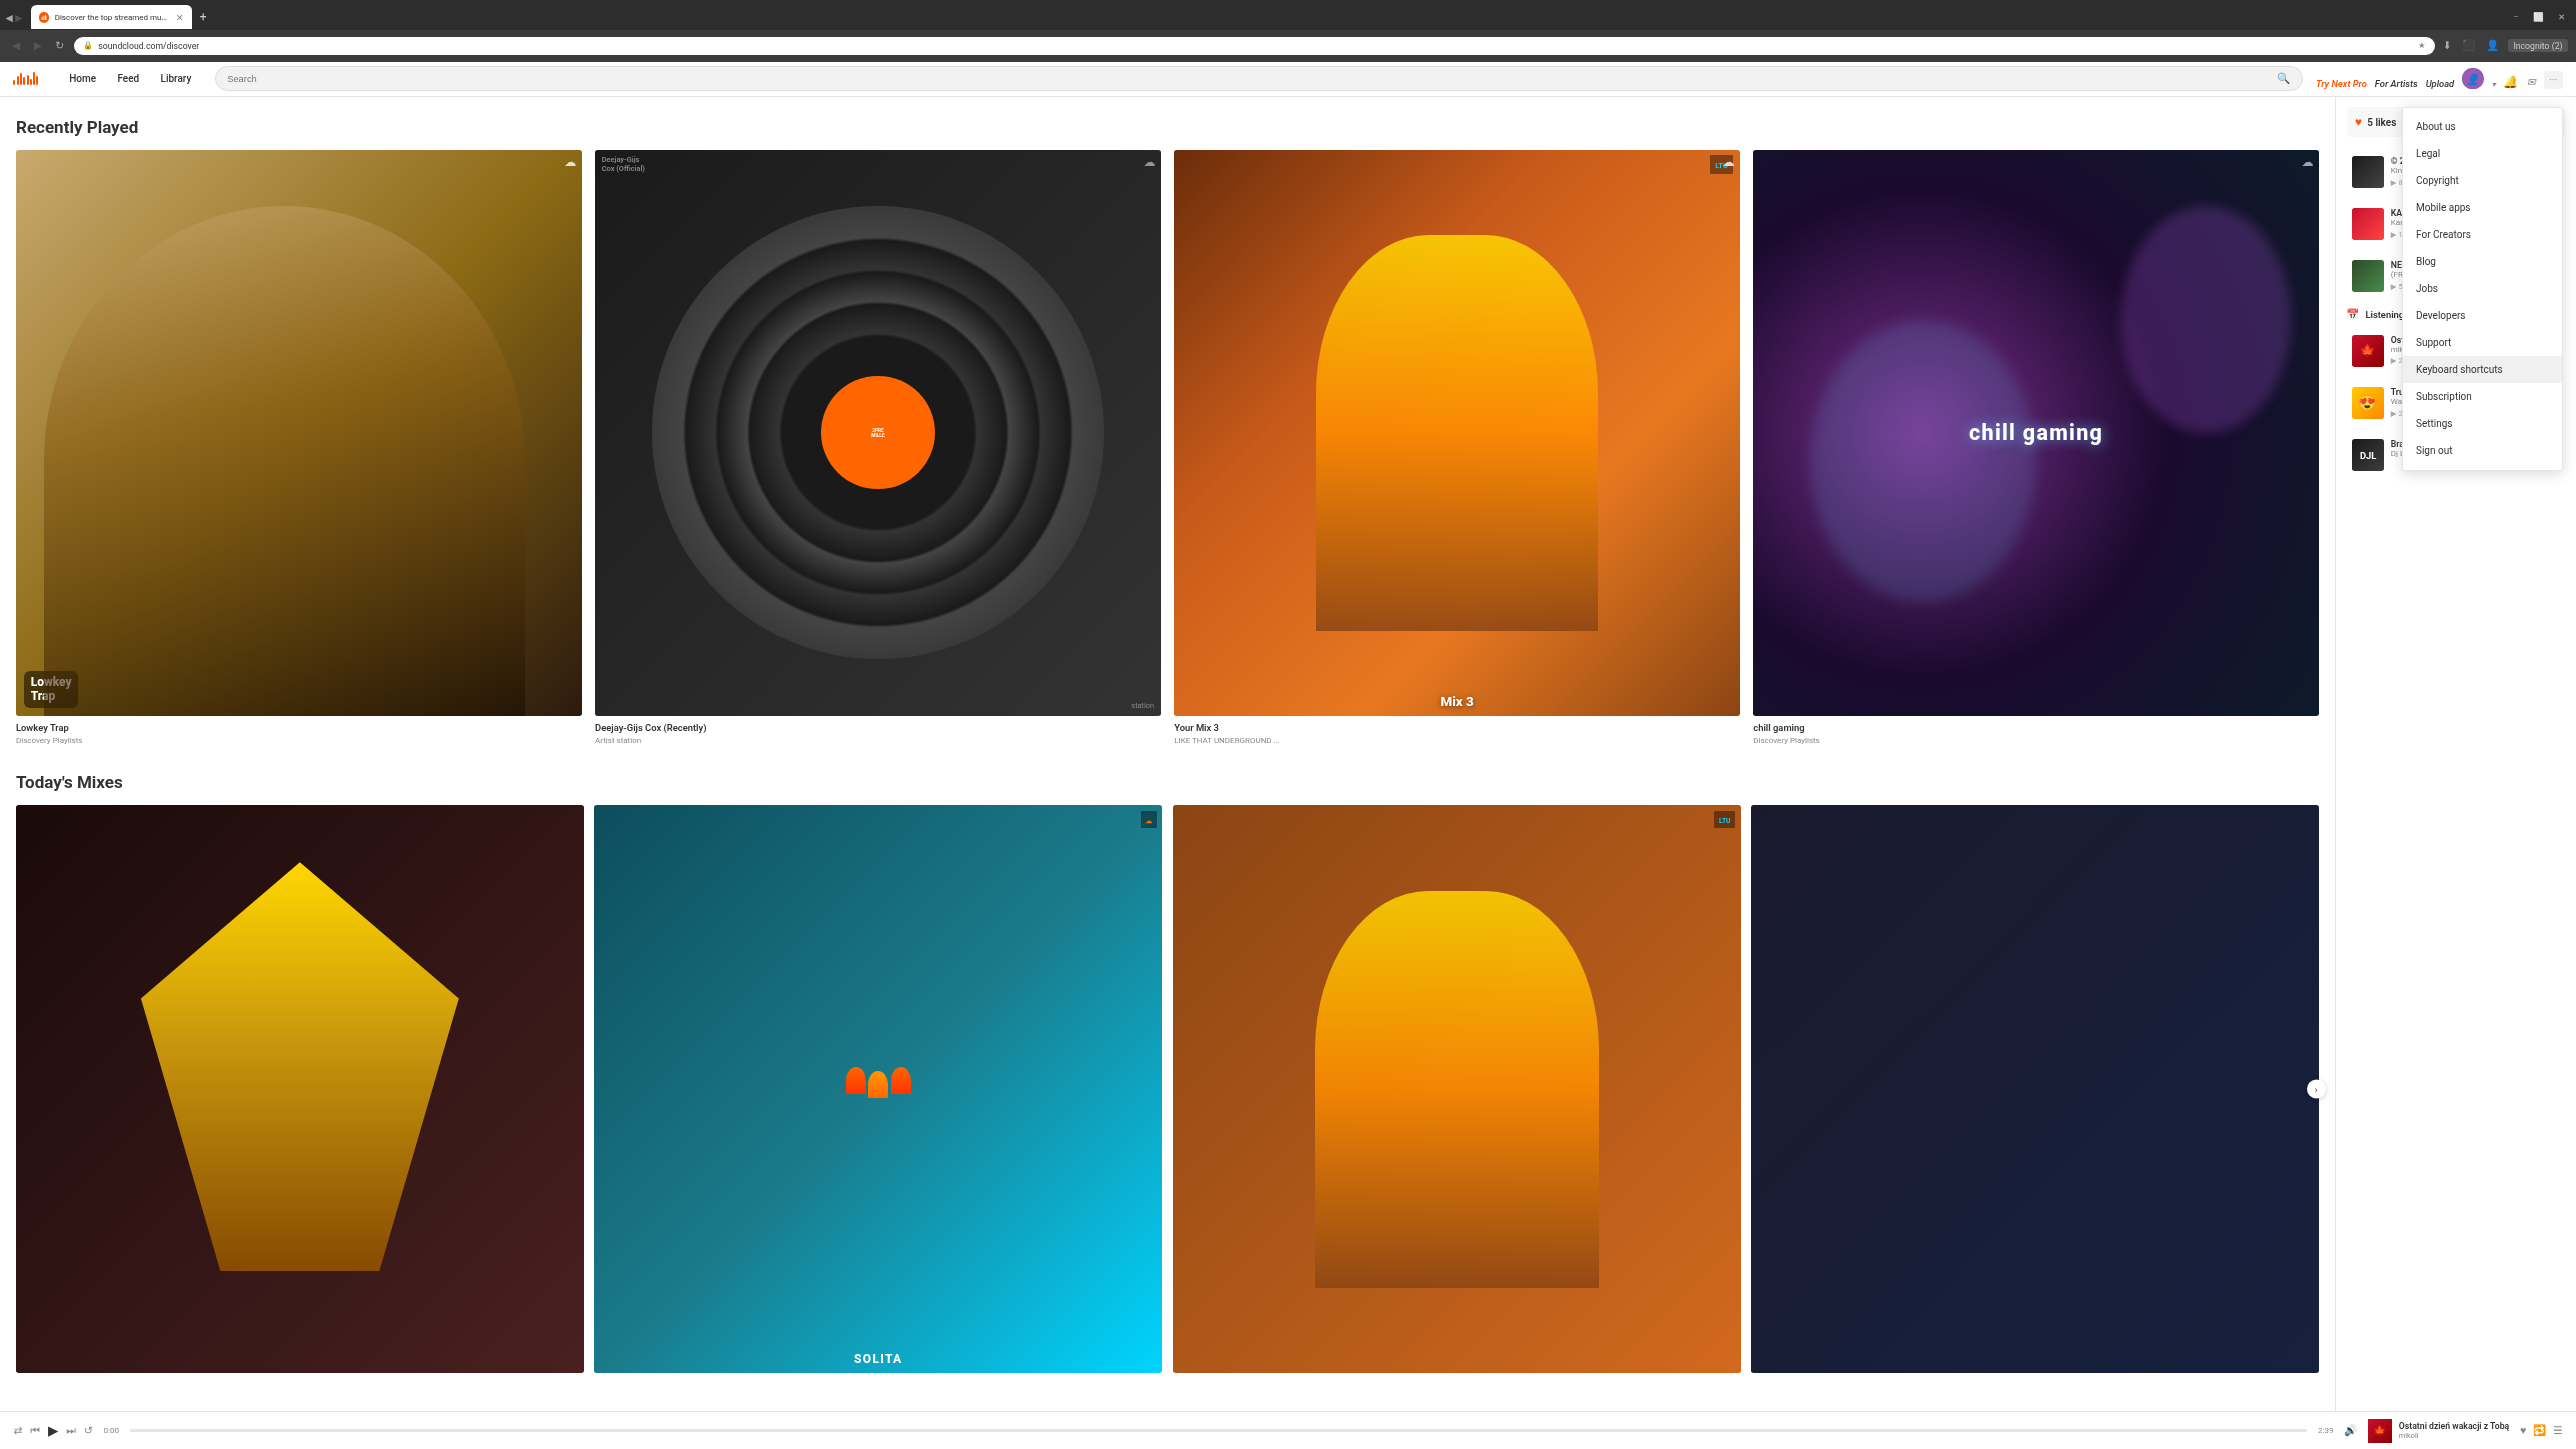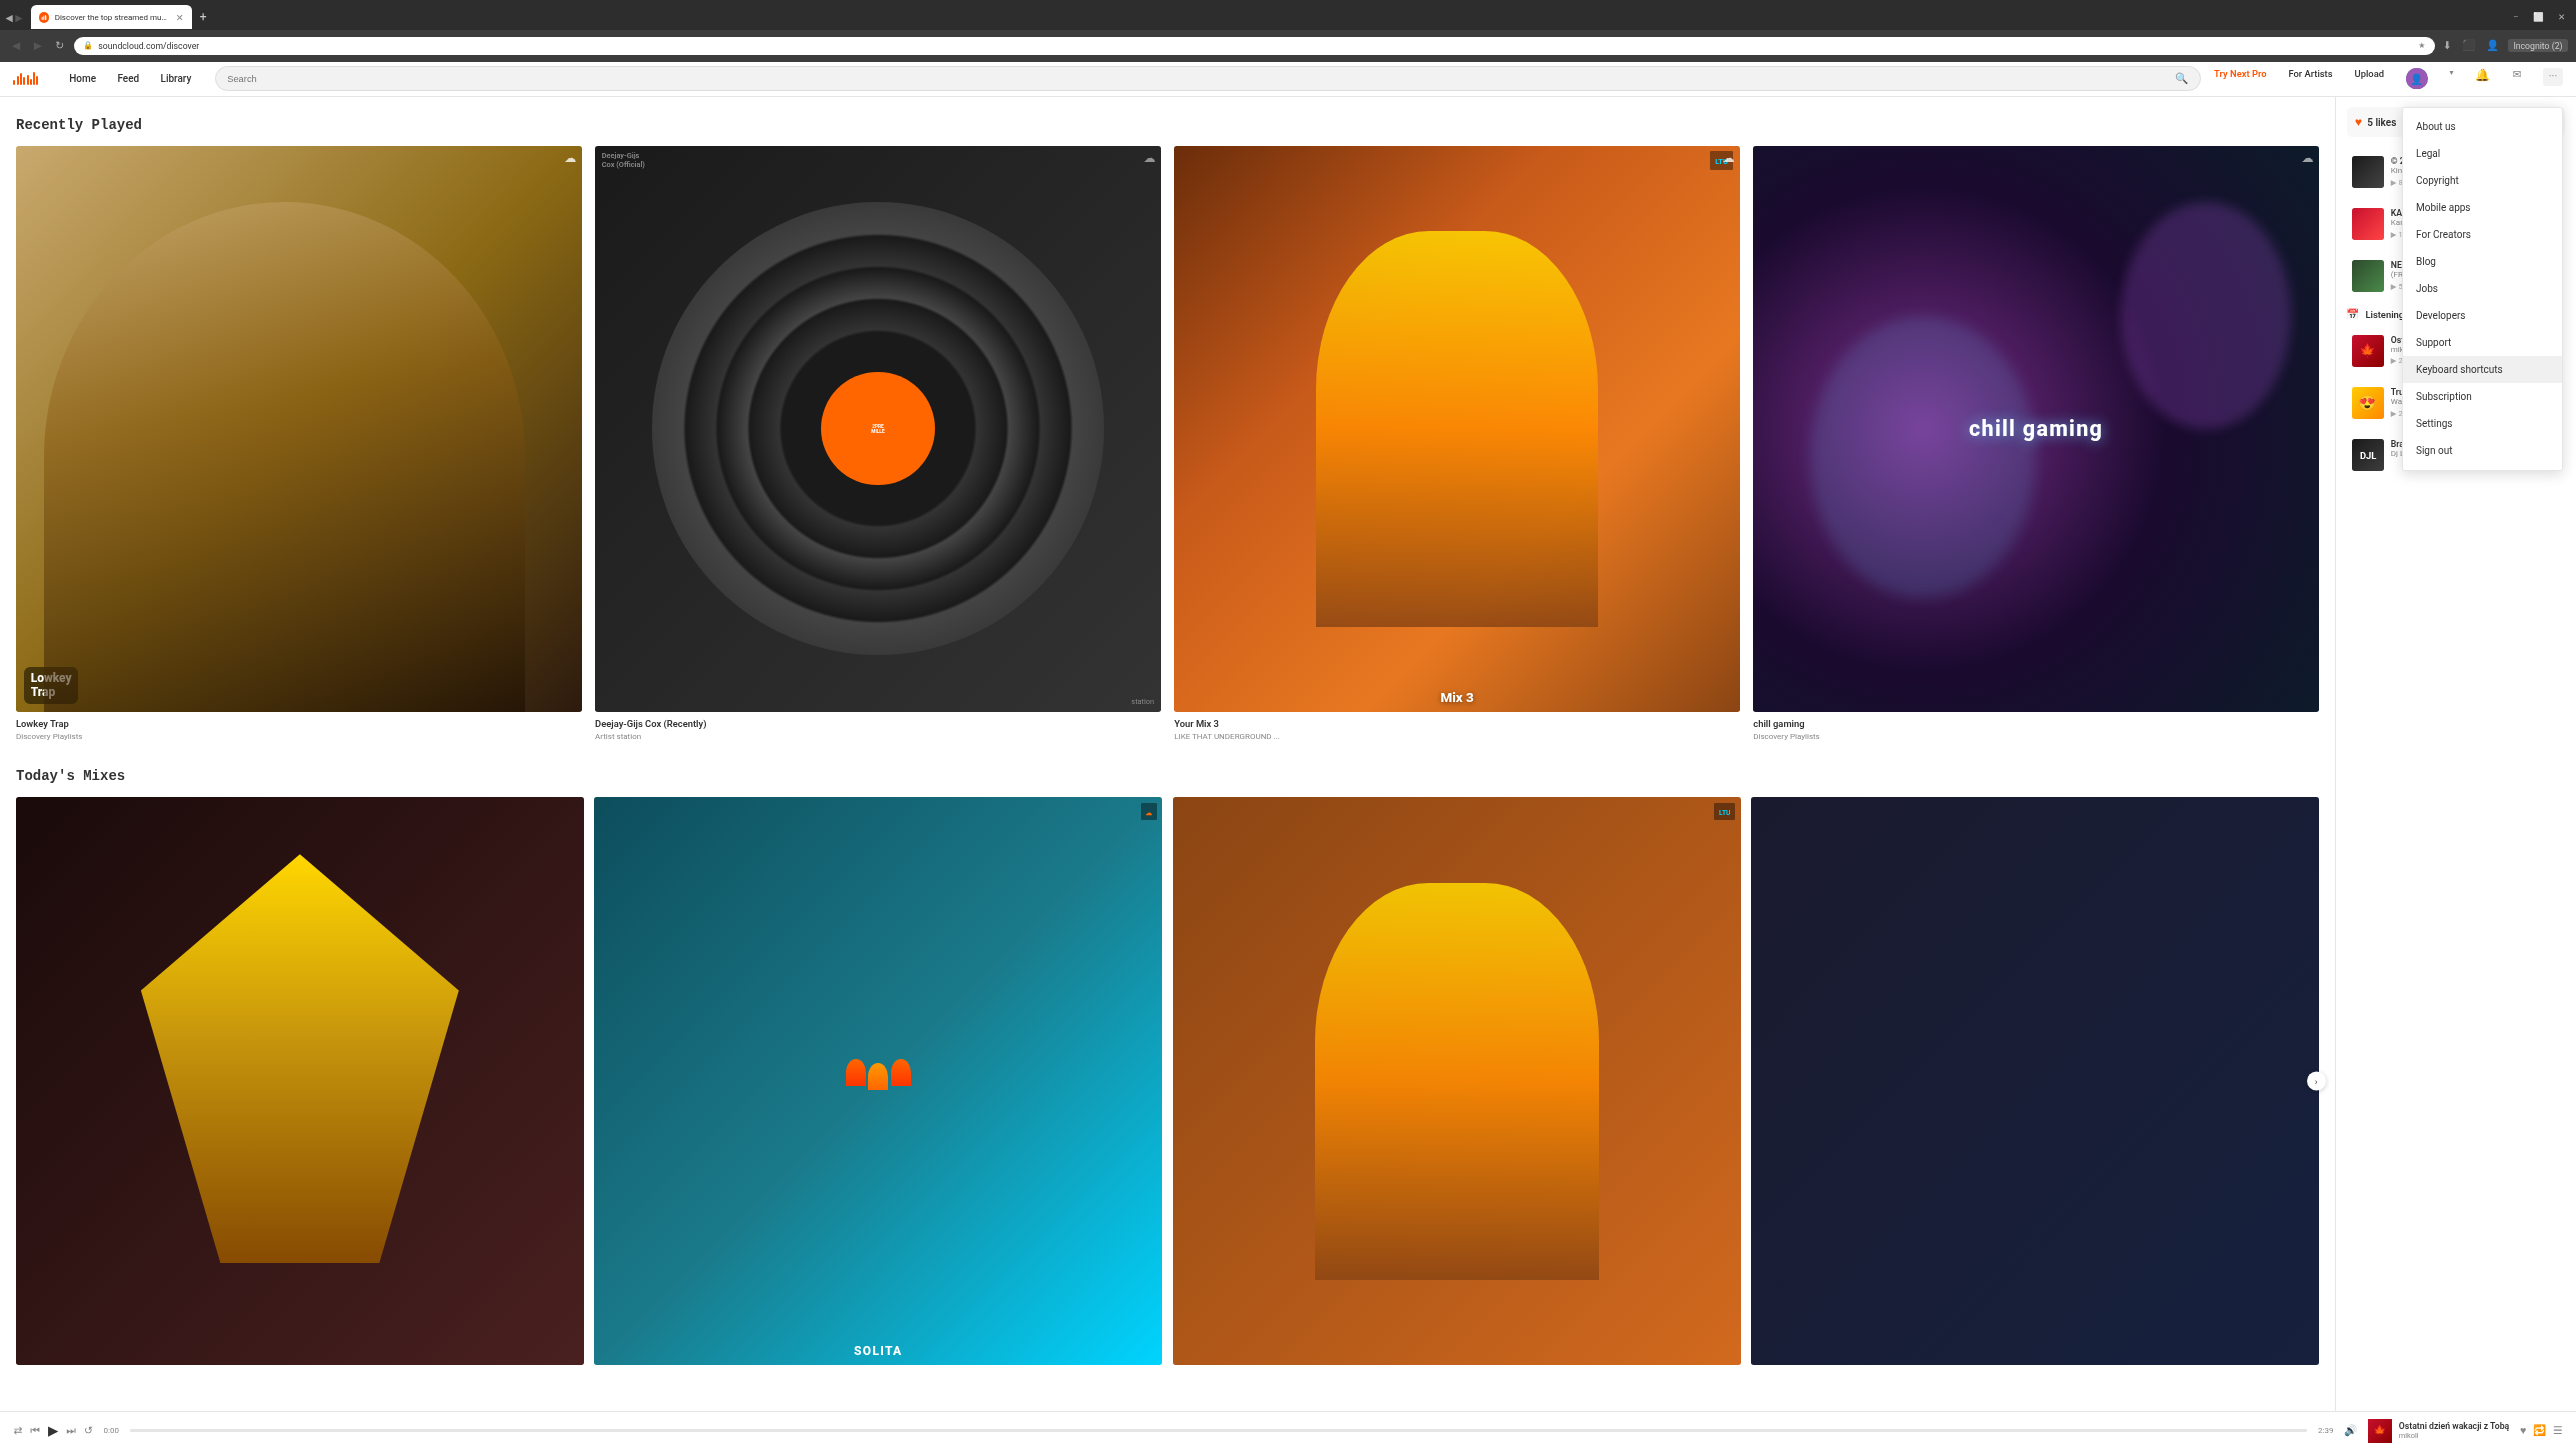--- a/index.html
+++ b/index.html
@@ -22,36 +22,36 @@
 
     
     .sc-header { background: #fff; border-bottom: 0.7px solid #e5e5e5; display: flex; align-items: center; padding: 0 13.4px; height: 35px; position: relative; z-index: 100; }
     .sc-logo { display: flex; align-items: center; margin-right: 20px; }
     .sc-nav { display: flex; align-items: center; gap: 0; }
     .sc-nav-item { padding: 5.4px 10.7px; font-size: 10px; color: #333; cursor: pointer; border-radius: 2.7px; font-weight: 500; }
     .sc-search { flex: 1; margin: 0 13.4px; }
     .sc-search-bar { display: flex; background: #f2f2f2; border-radius: 13.4px; padding: 5.4px 10.7px; gap: 5.4px; border: 0.7px solid #ddd; }
     .sc-search-bar input { background: none; border: none; outline: none; font-size: 9.4px; flex: 1; color: #333; }
     .sc-search-icon { color: #888; font-size: 10.7px; }
-    .sc-header-right { display: flex; align-items: flex-start; gap: 22px; }
+    .sc-header-right { display: flex; align-items: flex-end; gap: 8px; font-style: italic; }
     .sc-try-pro { color: #f50; font-weight: 600; font-size: 9.4px; cursor: pointer; }
     .sc-for-artists { color: #333; font-size: 9.4px; cursor: pointer; font-weight: 500; }
     .sc-upload { color: #333; font-size: 9.4px; cursor: pointer; font-weight: 500; }
     .sc-avatar { width: 21.5px; height: 21.5px; border-radius: 50%; background: linear-gradient(135deg, #667eea, #764ba2); display: flex; align-items: center; justify-content: center; color: #fff; font-size: 8px; cursor: pointer; }
     .sc-bell { color: #f50; font-size: 12px; cursor: pointer; }
     .sc-msg { color: #888; font-size: 10.7px; cursor: pointer; }
     .sc-more { color: #888; font-size: 10.7px; cursor: pointer; padding: 2.7px 5.4px; background: #f2f2f2; border-radius: 2.7px; }
 
     
     .app-body { display: flex; }
     .main-content { flex: 1; padding: 20px 16px; background: #fff; overflow-y: auto; min-height: calc(100vh - 35px - 38px); }
     .sidebar { width: 241px; min-width: 241px; background: #fff; border-left: 0.7px solid #e5e5e5; padding: 10.7px; max-height: calc(100vh - 35px - 38px); overflow-y: auto; }
 
     
-    .section-title { font-size: 14px; font-weight: 700; color: #333; margin-bottom: 13.4px; font-family: Liberation Mono, monospace; }
+    .section-title { font-size: 17px; font-weight: 700; color: #333; margin-bottom: 13.4px; }
 
     
     .tracks-grid { display: flex; gap: 13.4px; margin-bottom: 27px; }
     .track-card { flex: 1; cursor: pointer; }
     .track-art { width: 100%; padding-bottom: 100%; position: relative; border-radius: 2.7px; overflow: hidden; margin-bottom: 6.7px; }
     .track-art-inner { position: absolute; inset: 0; }
     .track-art-overlay { position: absolute; top: 5.4px; right: 5.4px; }
     .track-title { font-size: 9.4px; font-weight: 600; color: #333; margin-bottom: 2.7px; }
     .track-sub { font-size: 8px; color: #888; }
 

